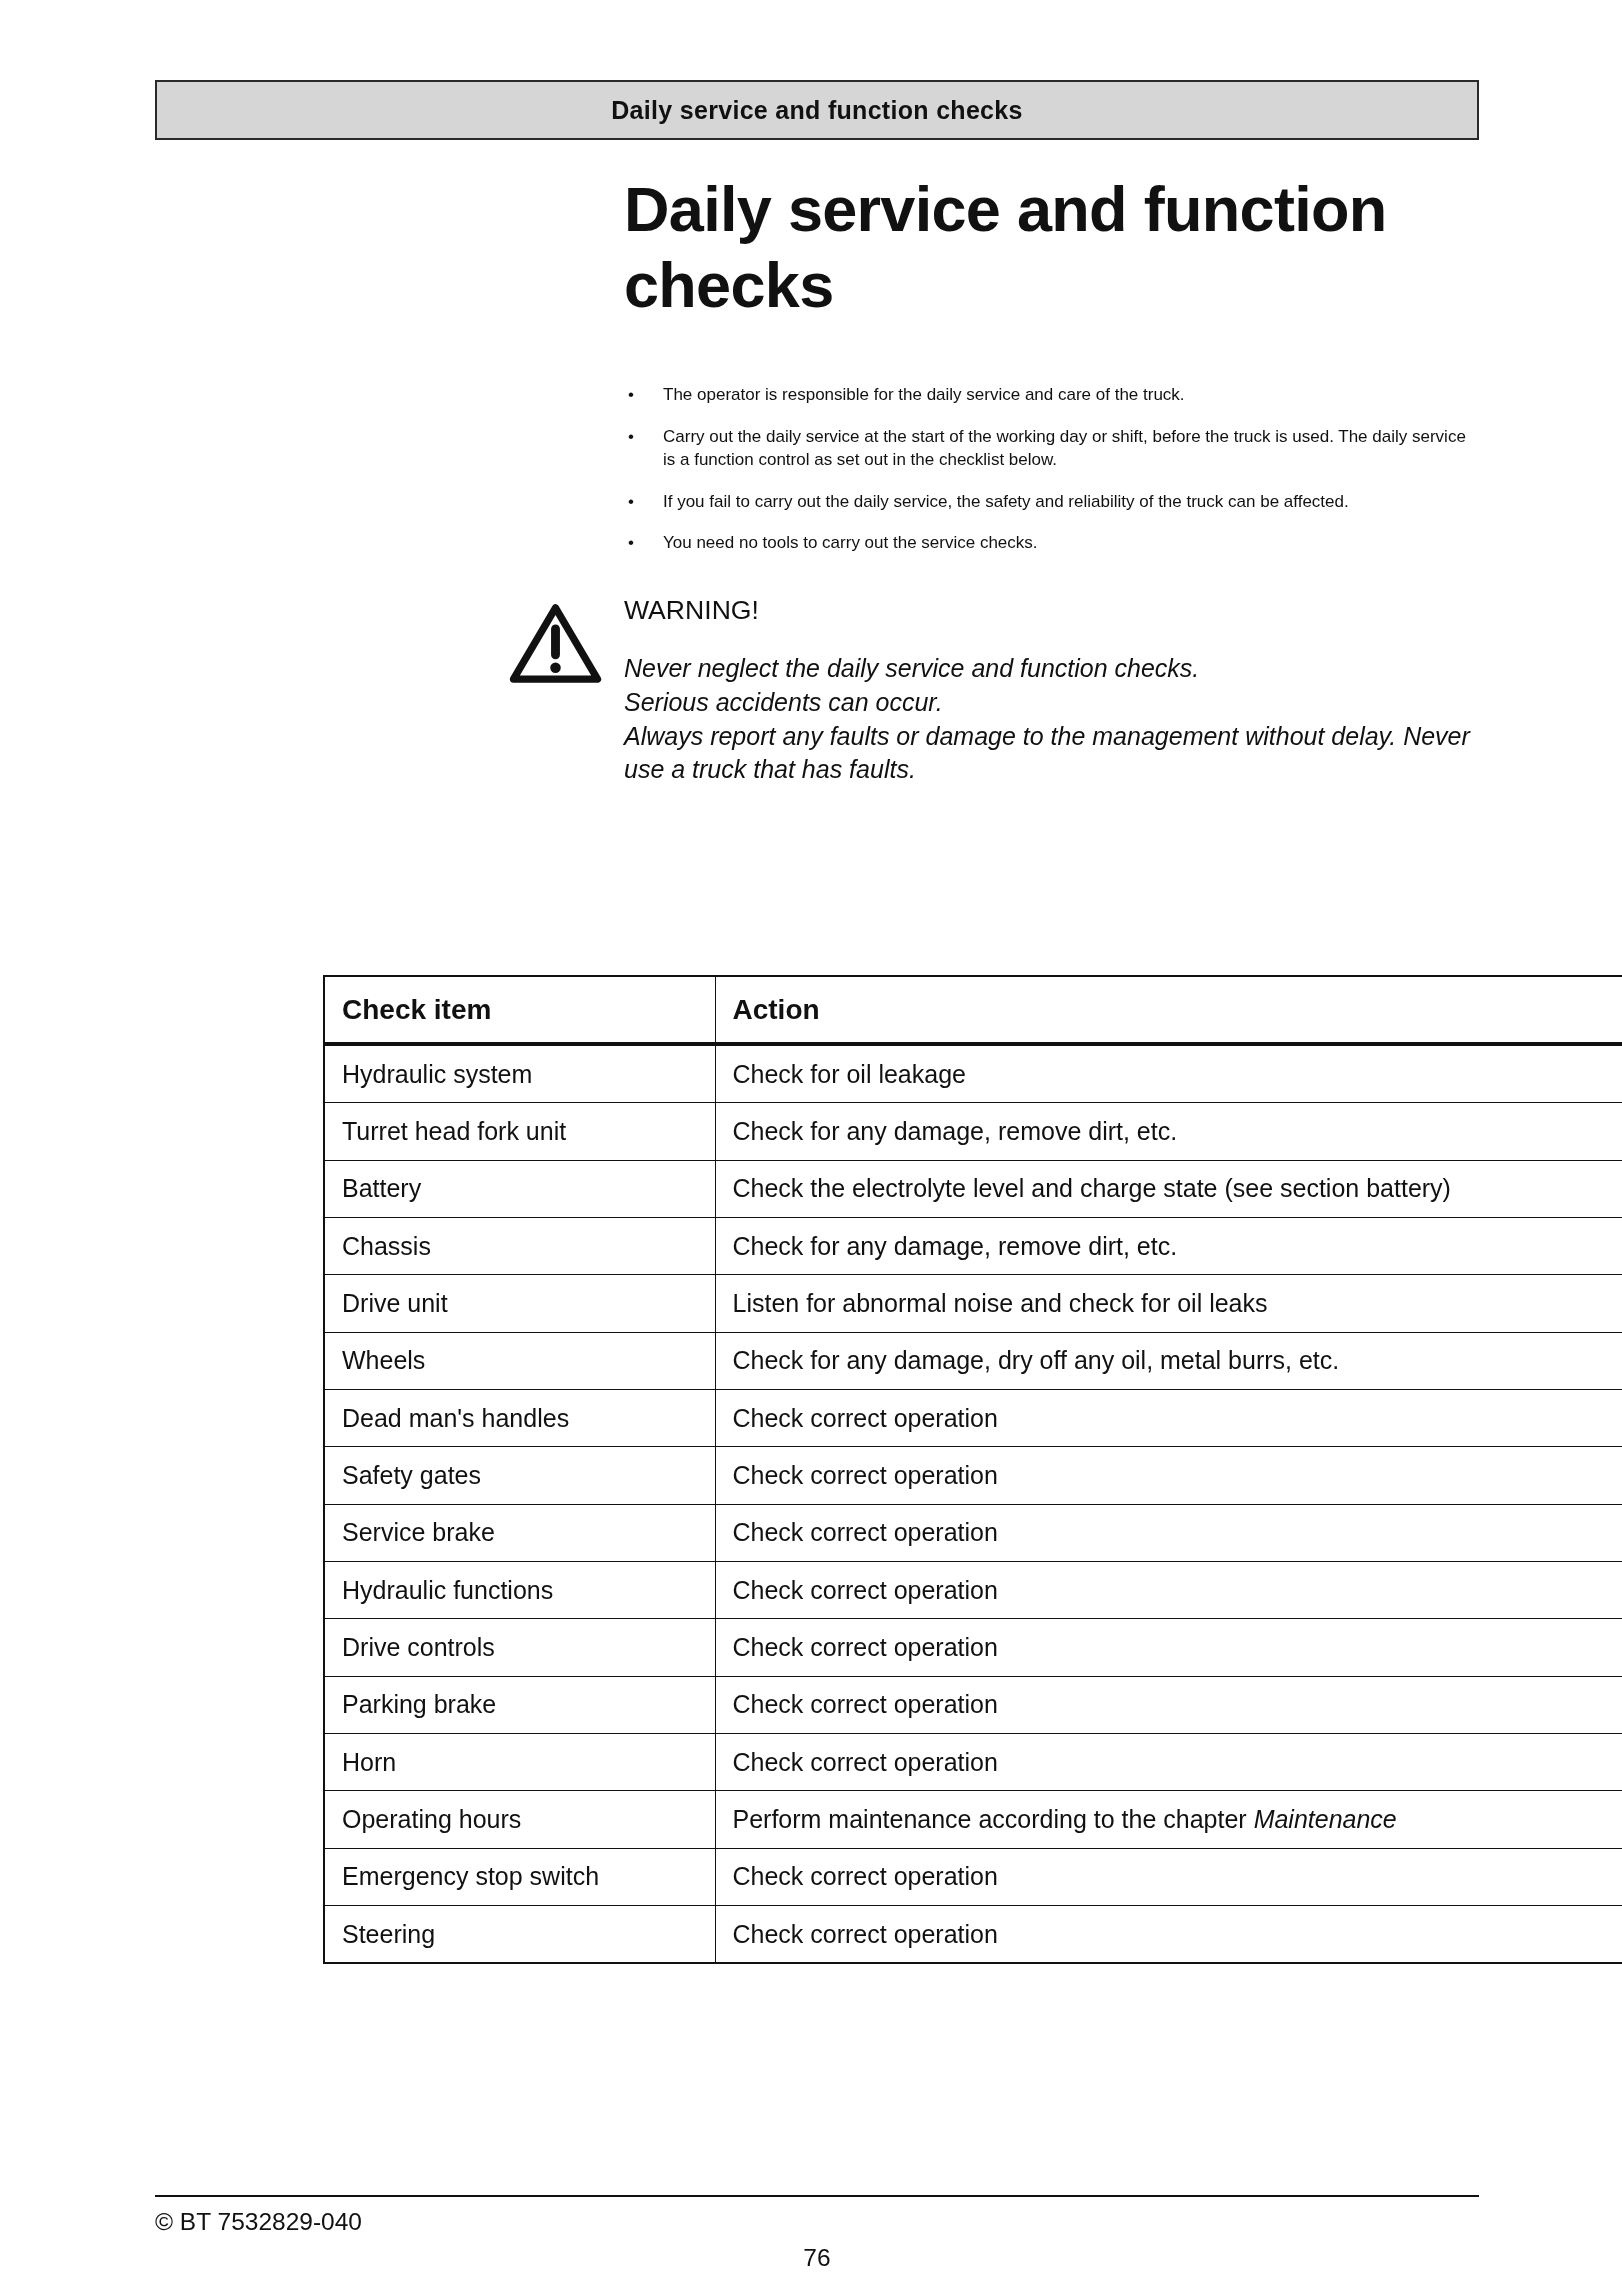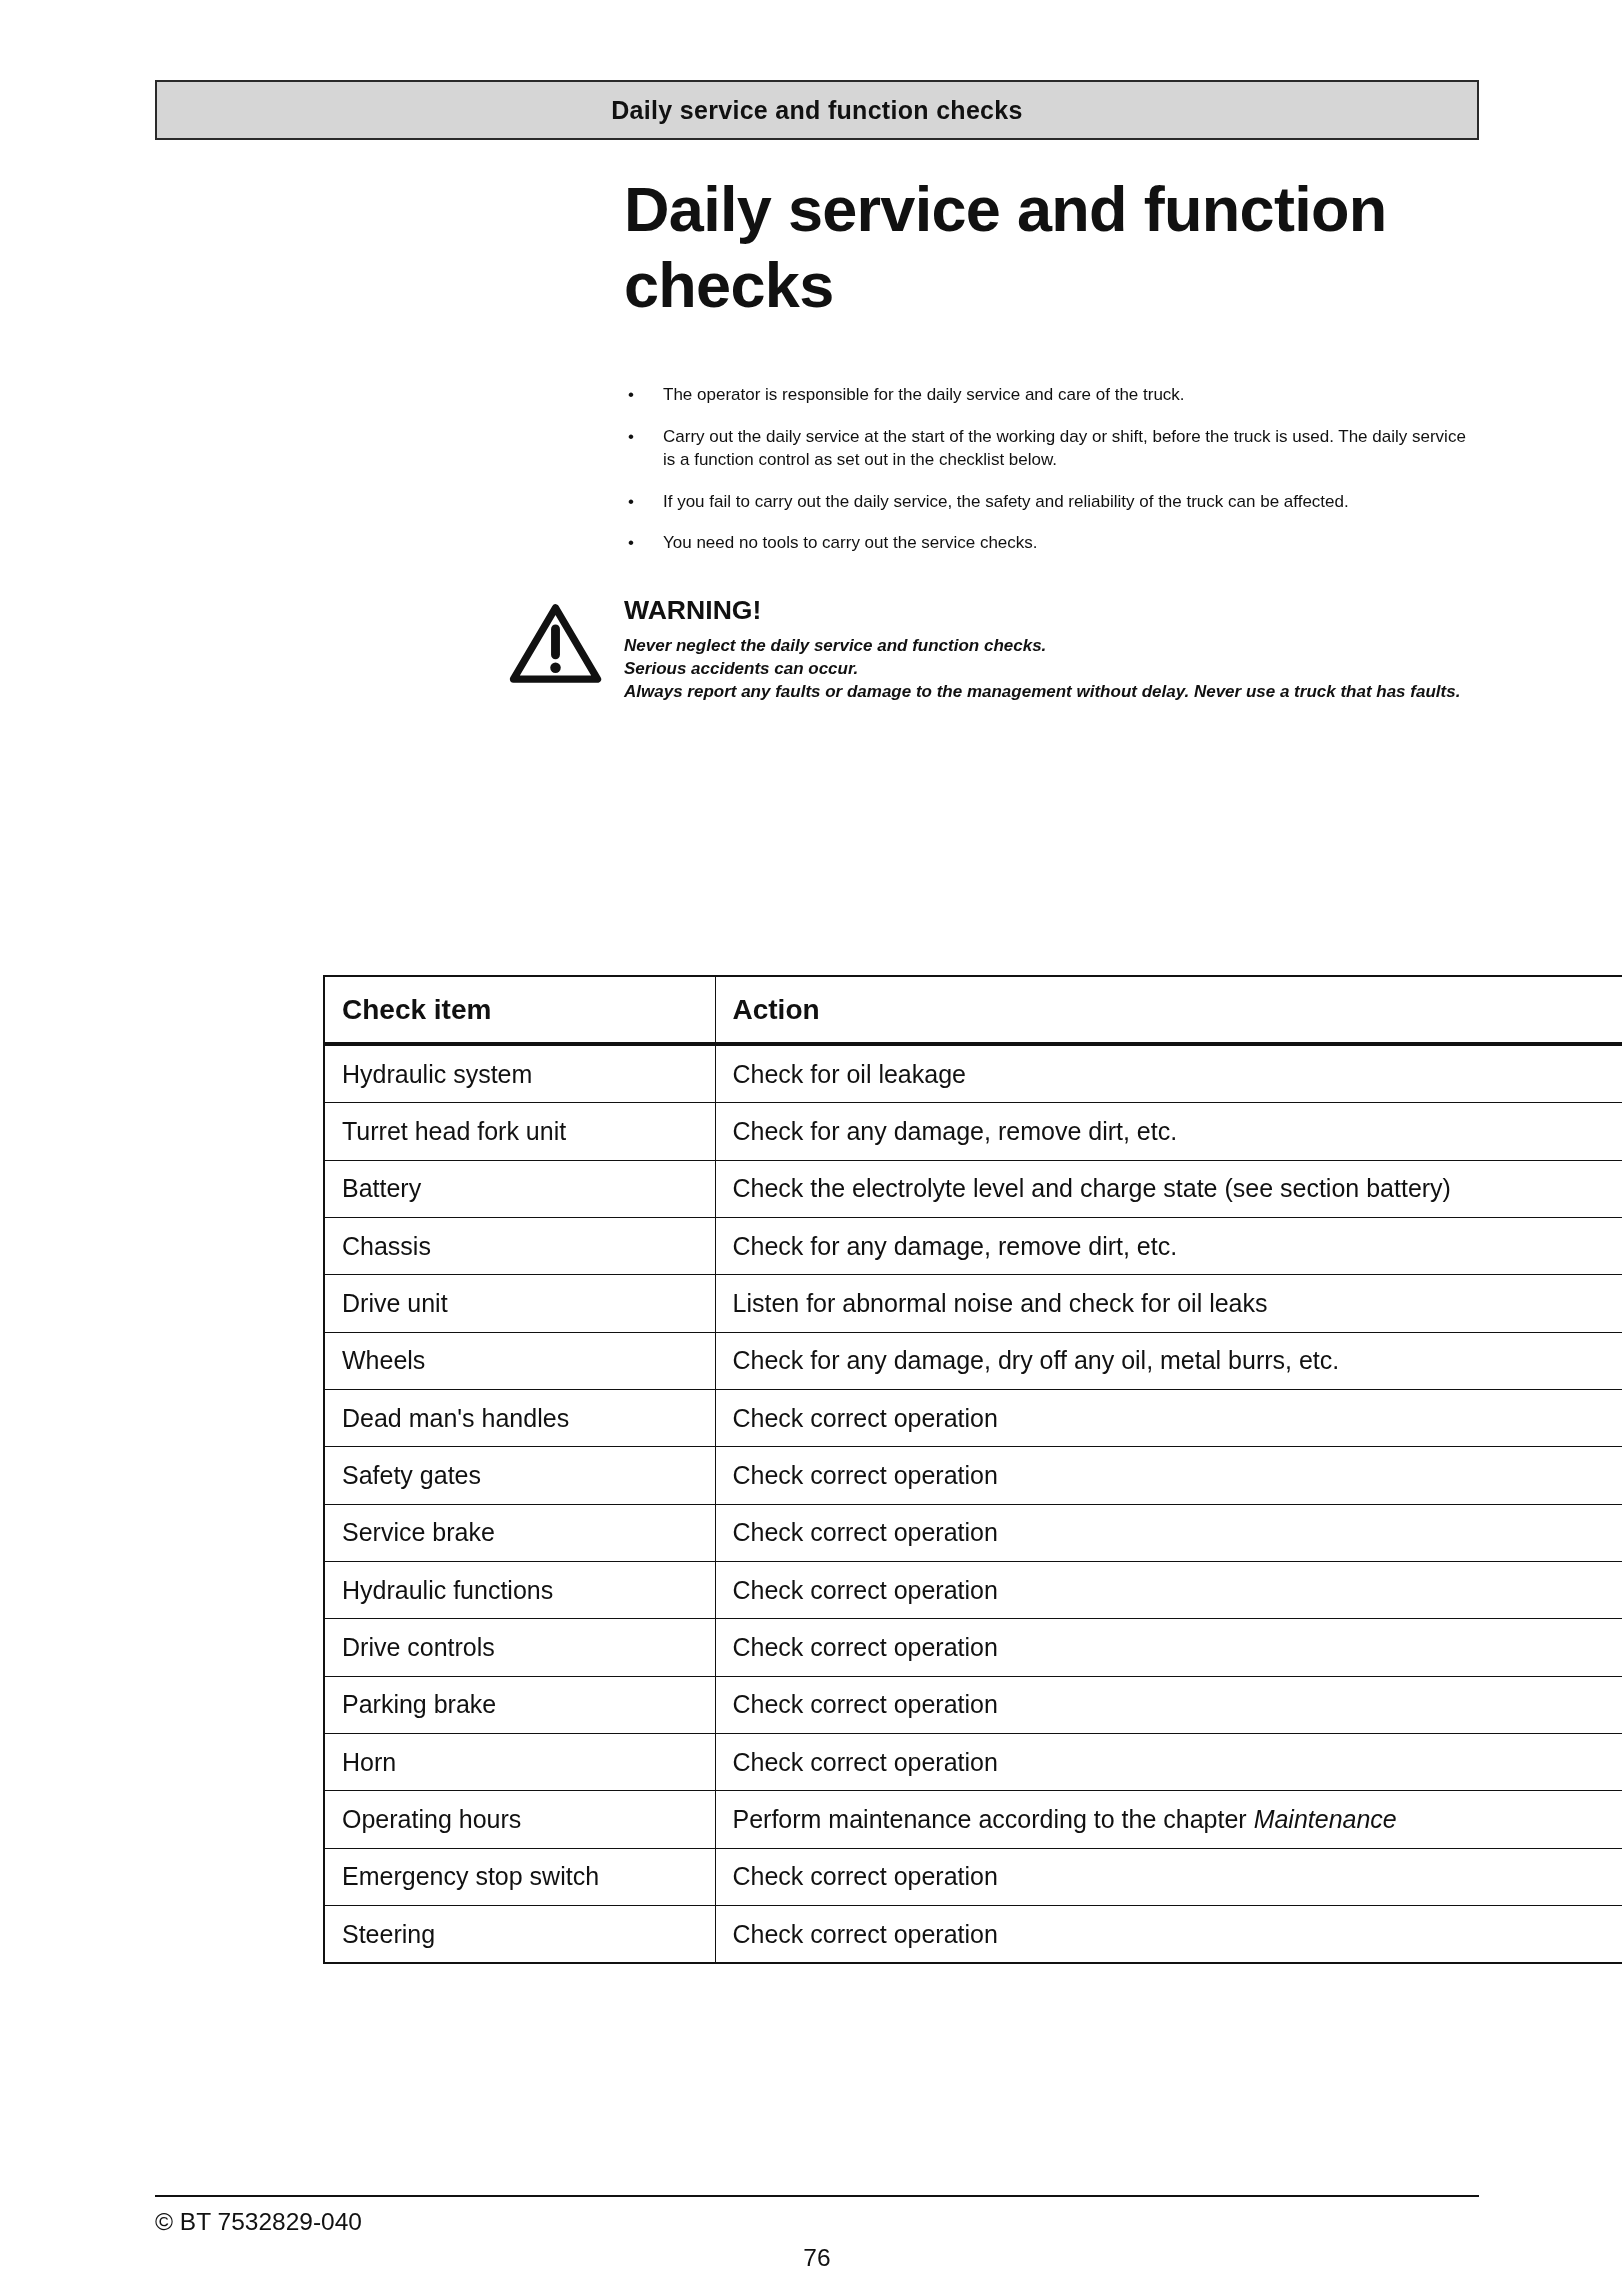--- a/index.html
+++ b/index.html
@@ -82,26 +82,26 @@
   }
   .warn-icon {
     position: absolute;
     left: -117px;
     top: 5.5px;
     width: 97px;
     height: 85px;
   }
   .warn-label {
     font-size: 26.6px;
-    font-weight: bold;
-    margin-bottom: 9px;
+    font-weight: normal;
+    margin-bottom: 26px;
   }
   .warn-lines div {
-    font-size: 17px;
-    font-weight: bold;
+    font-size: 25px;
+    font-weight: normal;
     font-style: italic;
     line-height: 1.35;
   }
 
   
   table.check-table {
     position: absolute;
     left: 323px;
     top: 975px;
     width: 1310px;

